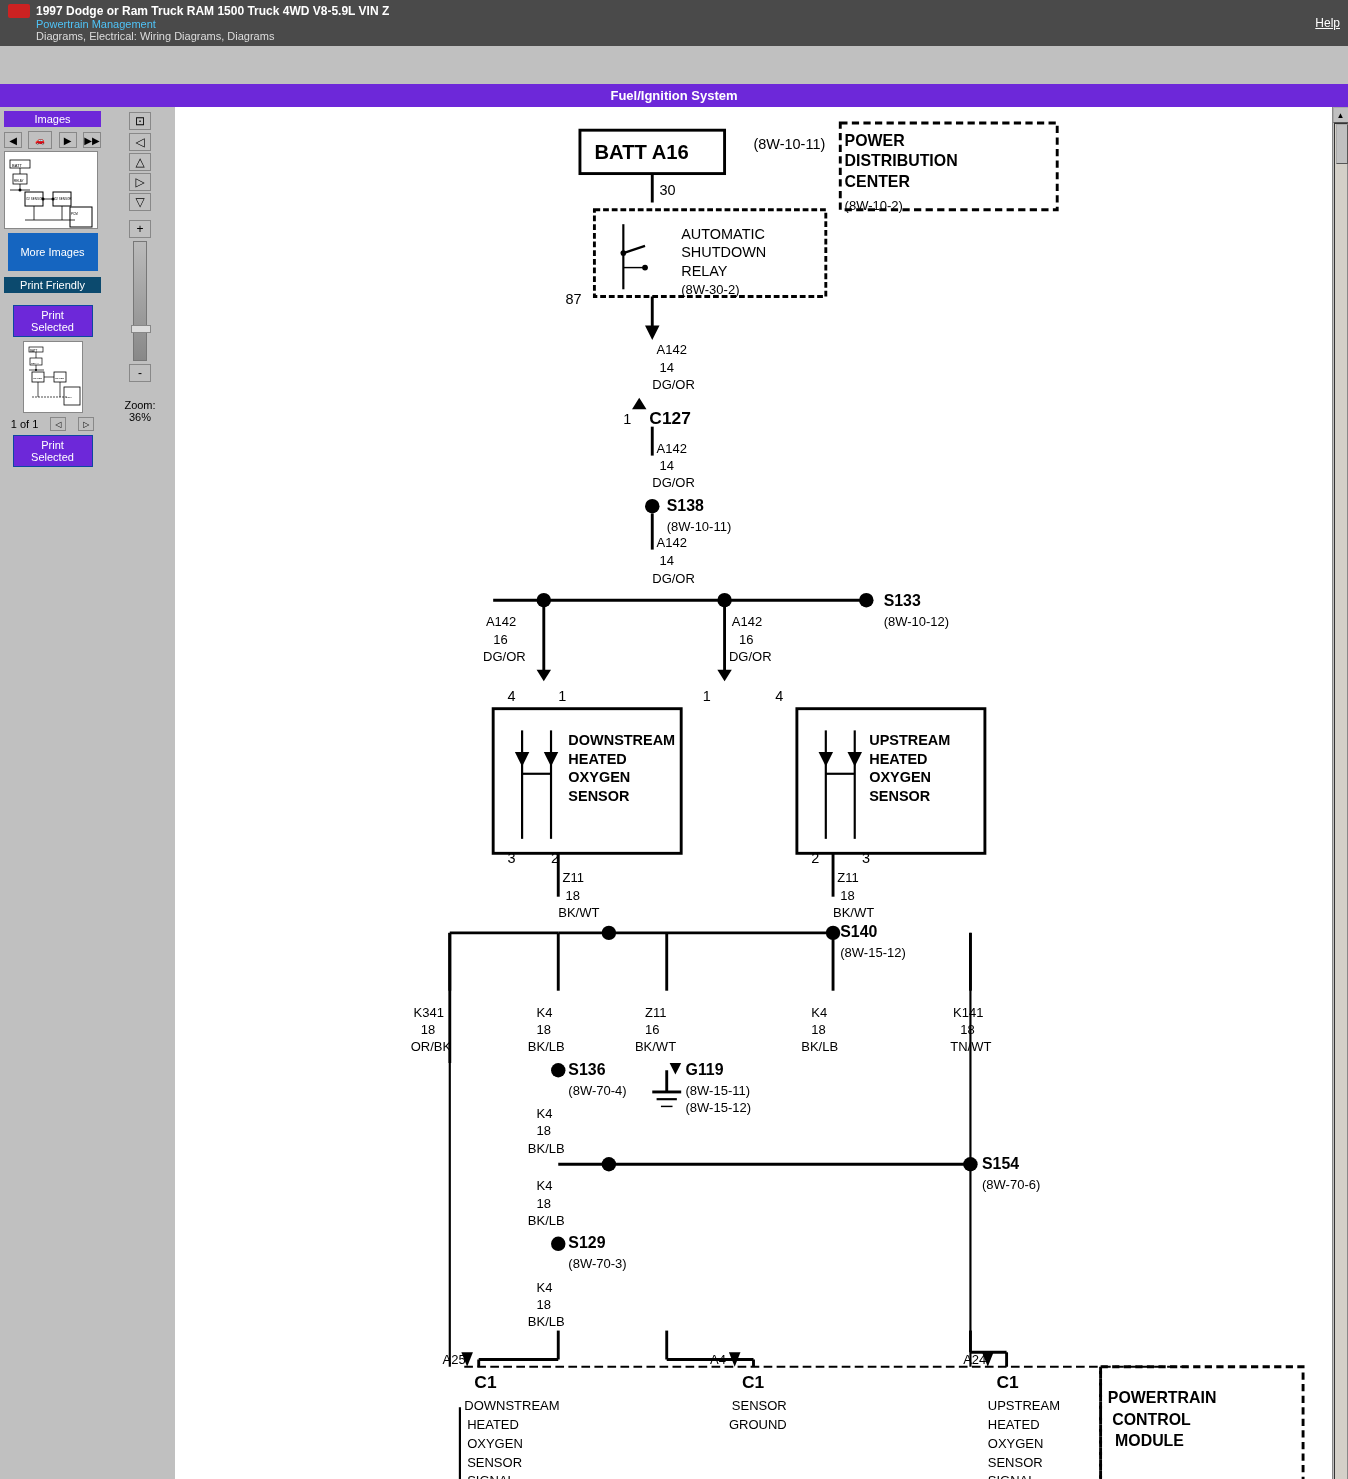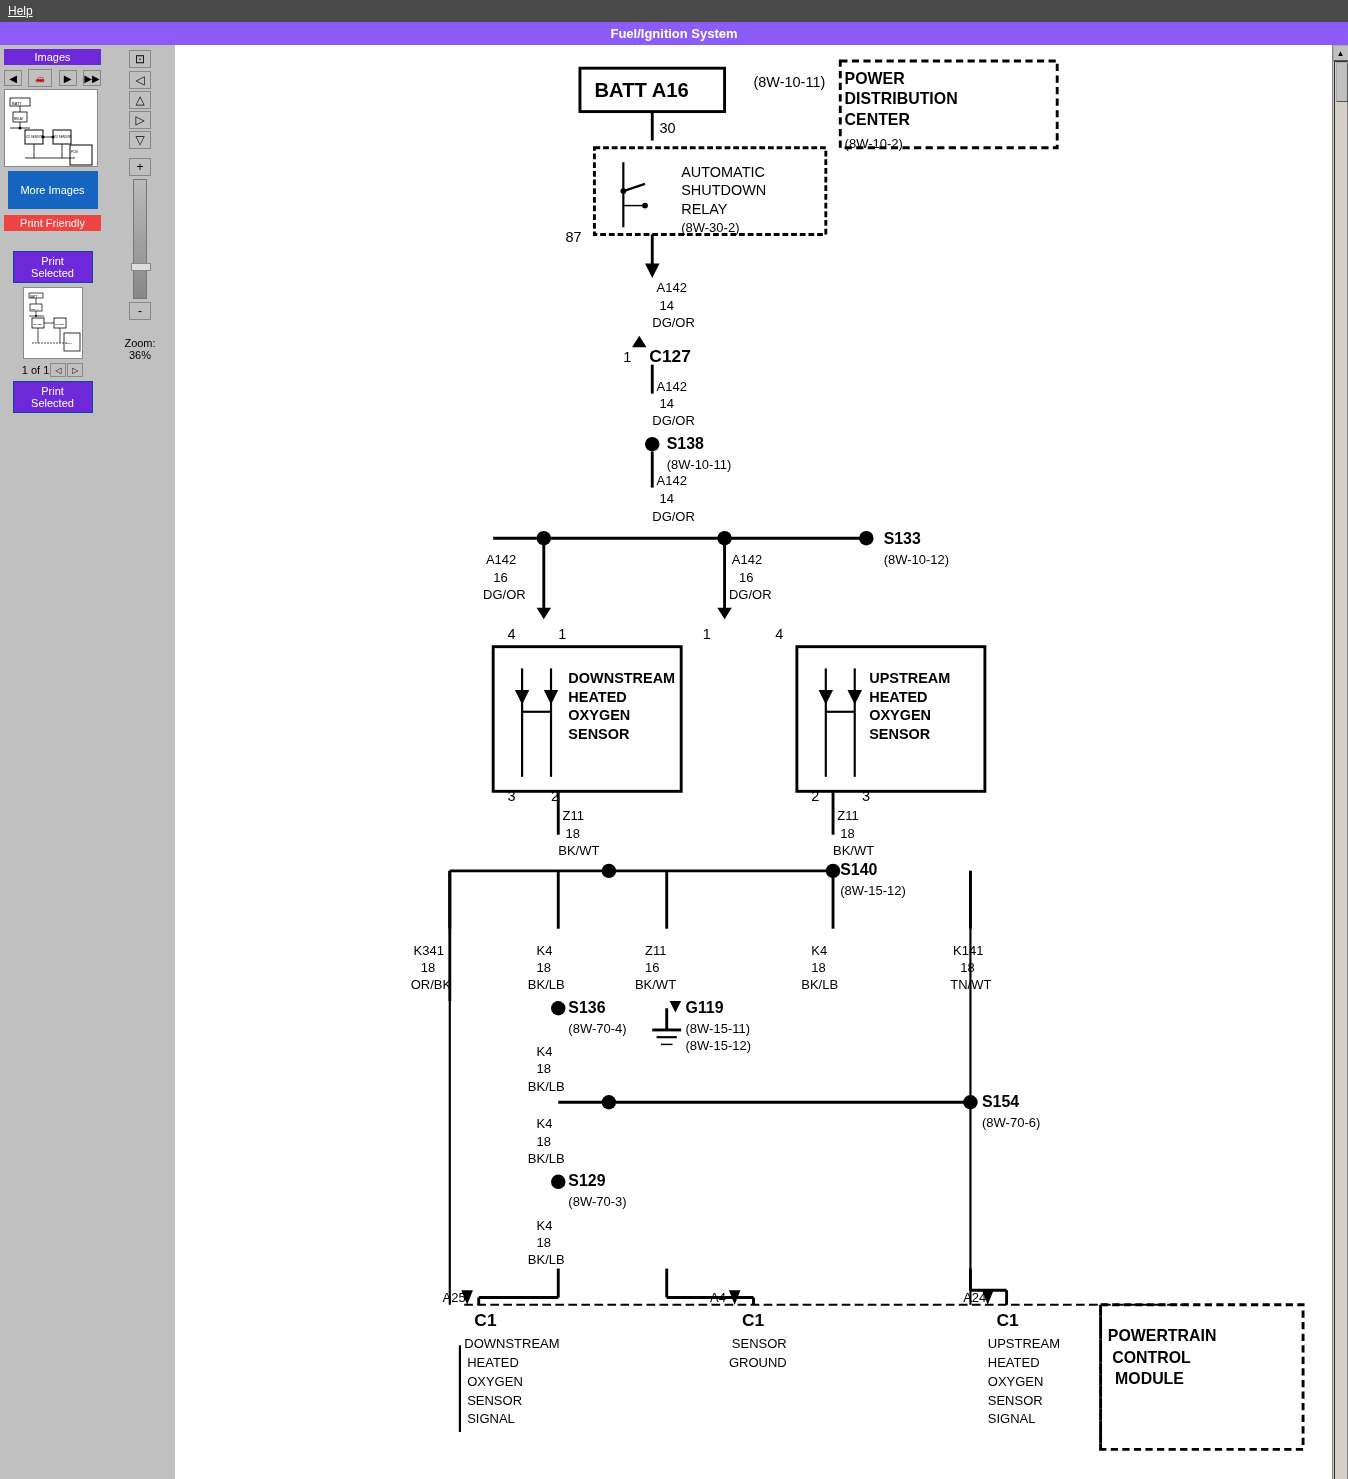--- a/index.html
+++ b/index.html
@@ -15,26 +15,27 @@
       justify-content: space-between;
     }
     #header-left { display: flex; flex-direction: column; }
     #header-title { font-size: 12px; font-weight: bold; display: flex; align-items: center; gap: 6px; }
     #header-subtitle { color: #4fc3f7; font-size: 11px; cursor: pointer; }
     #header-breadcrumb { font-size: 11px; color: #ddd; }
     #help-link { color: #fff; font-size: 12px; cursor: pointer; text-decoration: underline; }
 
     
     #tab-bar {
-      background: #8b5cf6;
+      background: #6d28d9;
       color: #fff;
       text-align: center;
       padding: 4px 0;
       font-size: 13px;
       font-weight: bold;
+      margin-top: 38px;
     }
 
     
     #main-layout {
       display: flex;
       width: 100%;
       background: #c0c0c0;
     }
 
     
@@ -112,21 +113,21 @@
       padding: 3px 6px;
       font-size: 11px;
       cursor: pointer;
       text-align: center;
     }
 
     #page-info {
       display: flex;
       align-items: center;
       justify-content: center;
-      gap: 1px;
+      gap: 12px;
       font-size: 11px;
       margin: 2px 0;
     }
 
     
     #zoom-column {
       width: 70px;
       background: #c0c0c0;
       display: flex;
       flex-direction: column;
@@ -221,20 +222,28 @@
       display: inline-flex;
       align-items: center;
       justify-content: center;
       font-size: 8px;
     }
   </style>
 </head>
 <body>
 
 <div id="header">
+  <div id="header-left">
+    <div id="header-title">
+      <span style="display:inline-block;width:22px;height:14px;background:#cc2222;border-radius:2px;"></span>
+      <span>1997 Dodge or Ram Truck RAM 1500 Truck 4WD V8-5.9L VIN Z</span>
+    </div>
+    <div id="header-subtitle" style="color:#4fc3f7;font-size:11px;padding-left:28px;cursor:pointer;">Powertrain Management</div>
+    <div id="header-breadcrumb" style="padding-left:28px;font-size:11px;color:#ddd;">Diagrams, Electrical: Wiring Diagrams, Diagrams</div>
+  </div>
   <div id="help-link">Help</div>
 </div>
 
 <div id="tab-bar">
   <span>Fuel/Ignition System</span>
 </div>
 
 <div id="main-layout">
 
   <div id="left-sidebar">
@@ -269,21 +278,21 @@
         <line x1="29" y1="54" x2="29" y2="68" stroke="#000" stroke-width="0.8"></line>
         <line x1="57" y1="54" x2="57" y2="68" stroke="#000" stroke-width="0.8"></line>
         <line x1="20" y1="68" x2="70" y2="68" stroke="#000" stroke-width="0.8"></line>
         <rect x="65" y="55" width="22" height="20" fill="none" stroke="#000" stroke-width="1"></rect>
         <text x="66" y="63" font-size="3" fill="#000">PCM</text>
       </svg>
     </div>
 
     <button class="more-images-btn" id="more-images-btn" style="display:block;width:90px;margin:4px auto;background:#1565c0;color:#fff;border:none;padding:13px 6px;font-size:11px;cursor:pointer;text-align:center;">More Images</button>
 
-    <div id="print-friendly-label" style="background:#ef4444;color:#fff;text-align:center;font-size:11px;padding:2px 4px;margin:6px 0 20px 0;">Print Friendly</div>
+    <div id="print-friendly-label" style="background:#0c4a6e;color:#fff;text-align:center;font-size:11px;padding:2px 4px;margin:6px 0 12px 0;">Print Friendly</div>
 
     <button class="print-selected-btn">Print Selected</button>
 
     <div style="width:60px;height:72px;border:1px solid #888;background:#fff;margin:4px auto;display:block;overflow:hidden;">
       <svg width="58" height="70" viewBox="0 0 58 70">
         <rect width="58" height="70" fill="white"></rect>
         <rect x="5" y="5" width="14" height="5" fill="none" stroke="#000" stroke-width="0.7"></rect>
         <text x="6" y="10" font-size="3" fill="#000">BATT</text>
         <line x1="12" y1="10" x2="12" y2="16" stroke="#000" stroke-width="0.7"></line>
         <rect x="6" y="16" width="12" height="7" fill="none" stroke="#000" stroke-width="0.7"></rect>

